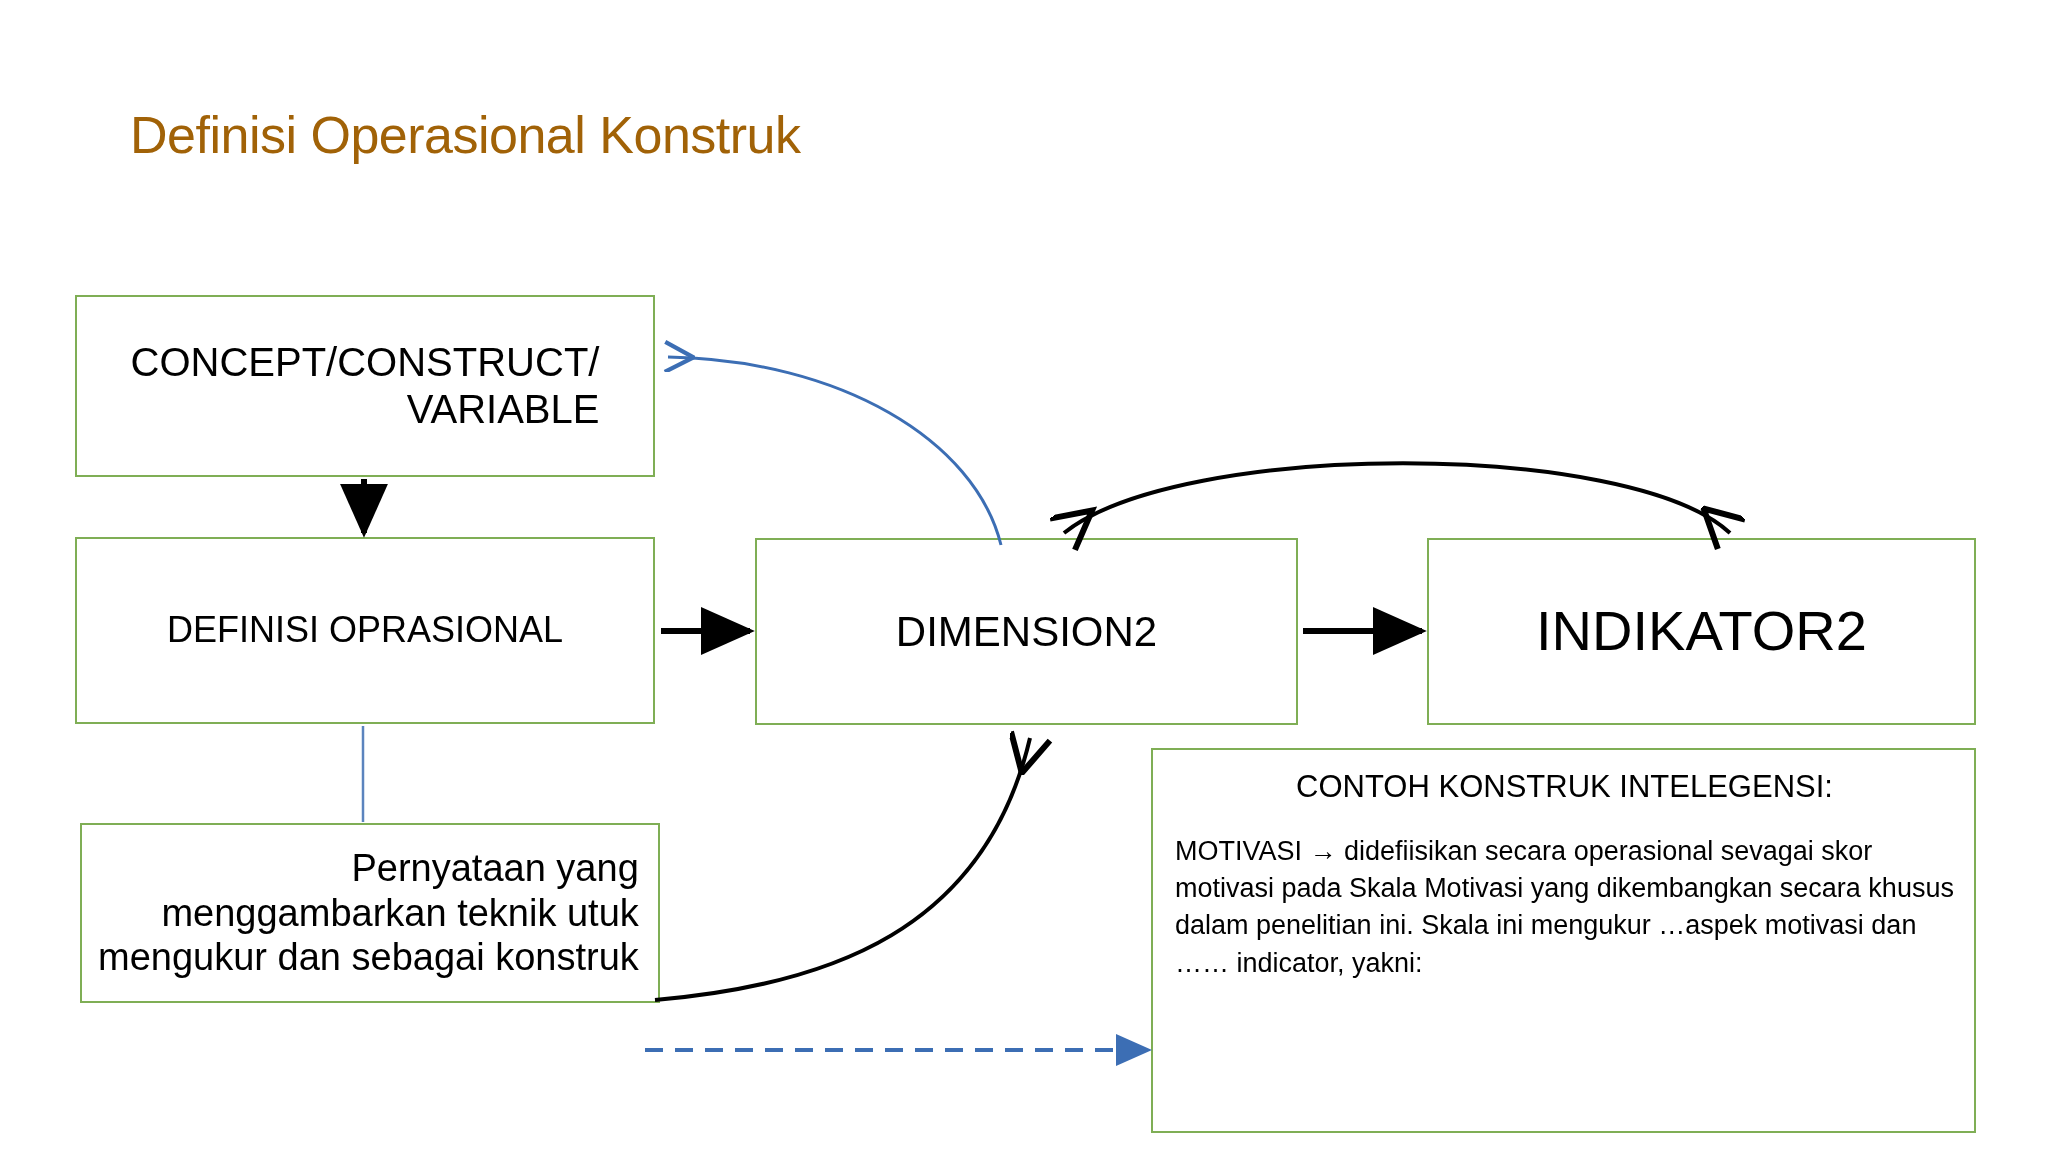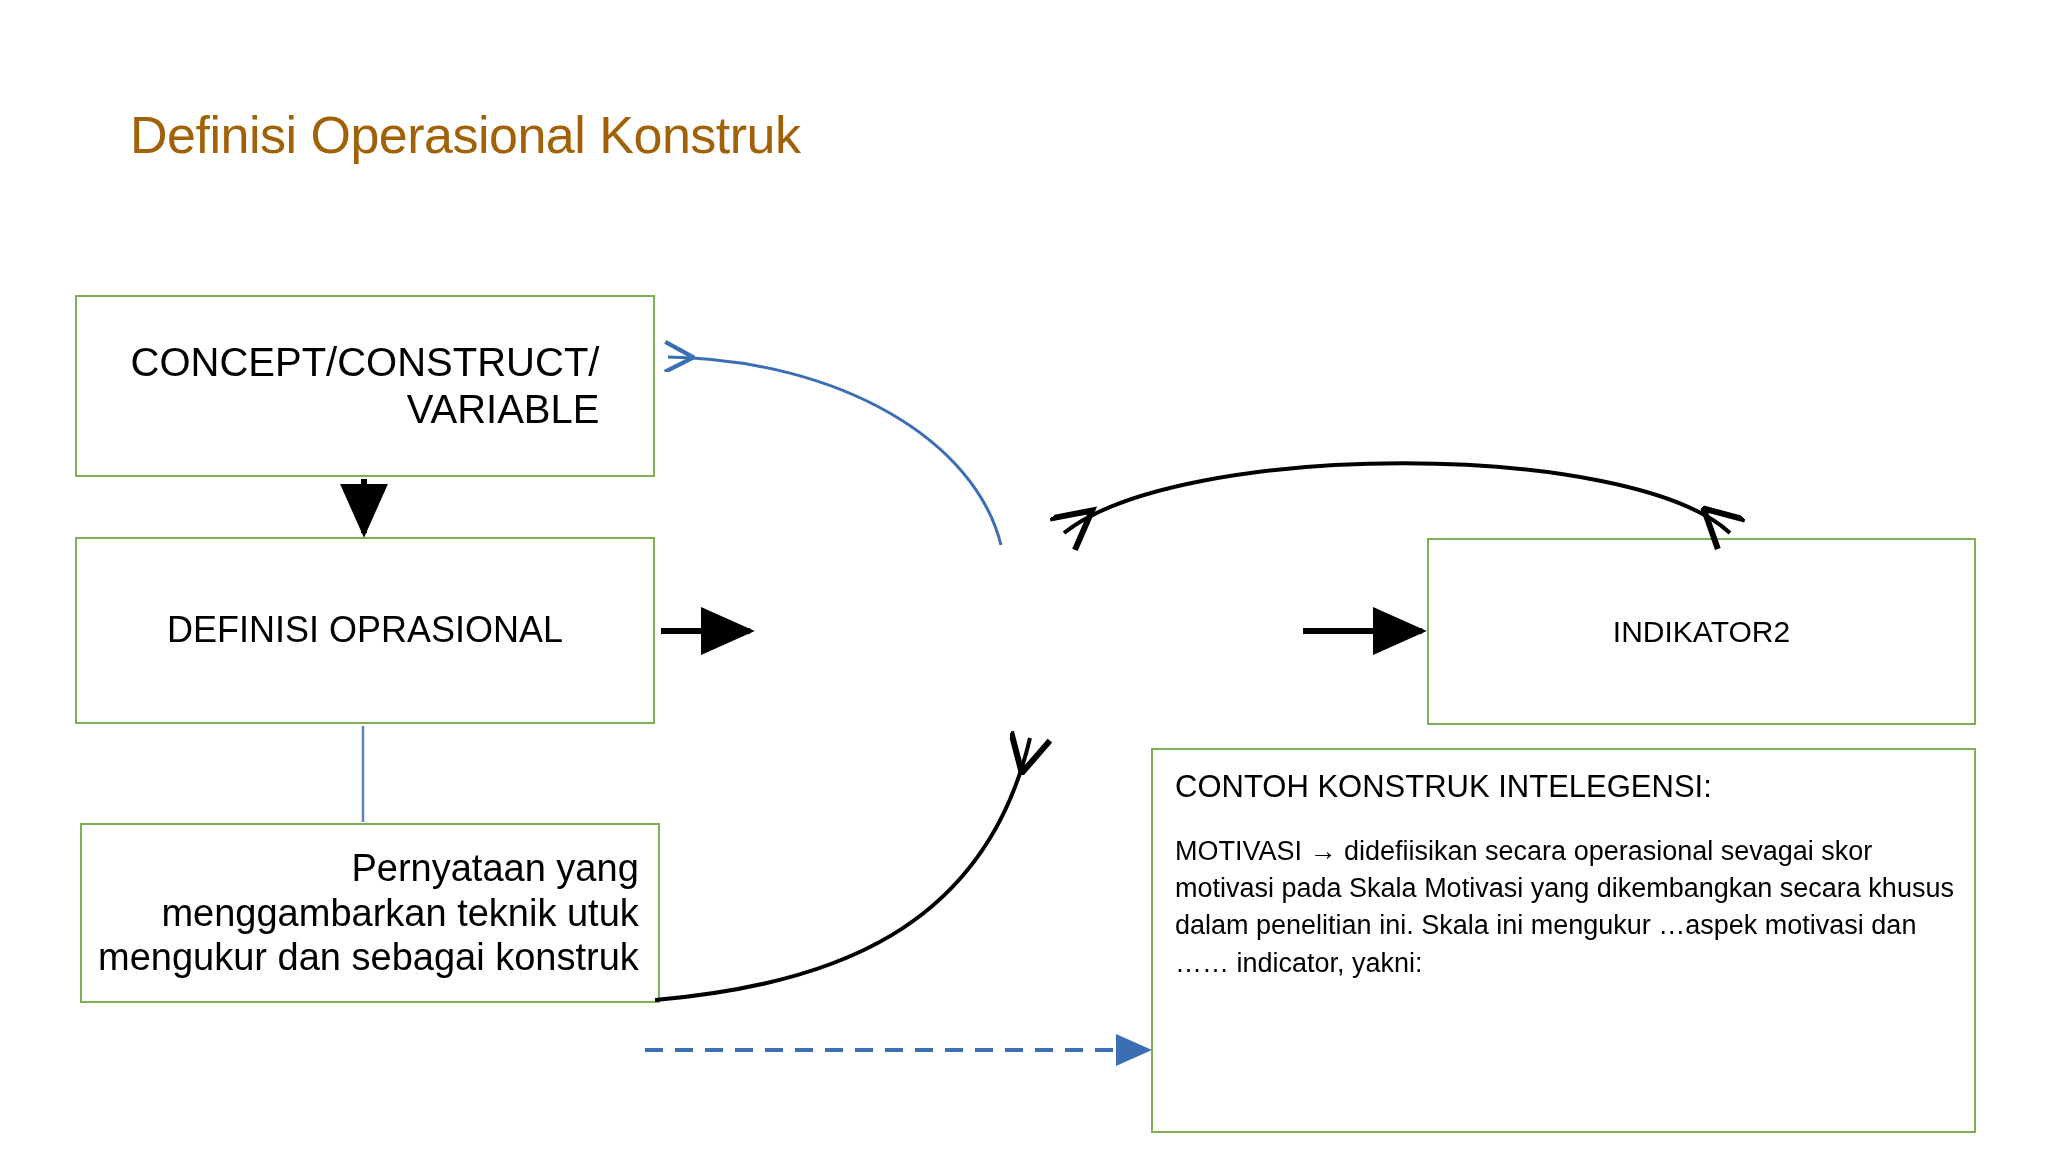--- a/index.html
+++ b/index.html
@@ -62,35 +62,35 @@
     font-size: 36px;
   }
   #box-dimension {
     left: 755px; top: 538px;
     width: 543px; height: 187px;
     font-size: 42px;
   }
   #box-indikator {
     left: 1427px; top: 538px;
     width: 549px; height: 187px;
-    font-size: 30px;
+    font-size: 56px;
   }
   #box-pernyataan {
     left: 80px; top: 823px;
     width: 580px; height: 180px;
     font-size: 38px;
     justify-content: flex-start;
     text-align: right;
     padding: 0 16px;
   }
   #box-contoh {
     left: 1151px; top: 748px;
     width: 825px; height: 385px;
     justify-content: flex-start;
-    align-items: flex-start;
+    align-items: center;
     text-align: left;
     padding: 18px 20px 0 22px;
     flex-direction: column;
   }
 
   .contoh-heading {
     font-size: 31px;
     line-height: 1.25;
     margin-bottom: 4px;
   }
@@ -122,20 +122,25 @@
       <span class="line">VARIABLE</span>
     </div>
   </div>
 
   <div class="box" id="box-definisi">
     <div>
       <span class="line">DEFINISI OPRASIONAL</span>
     </div>
   </div>
 
+  <div class="box" id="box-dimension">
+    <div>
+      <span class="line">DIMENSION2</span>
+    </div>
+  </div>
 
   <div class="box" id="box-indikator">
     <div>
       <span class="line">INDIKATOR2</span>
     </div>
   </div>
 
   <div class="box" id="box-pernyataan">
     <div>
       <span class="line">Pernyataan yang</span>

